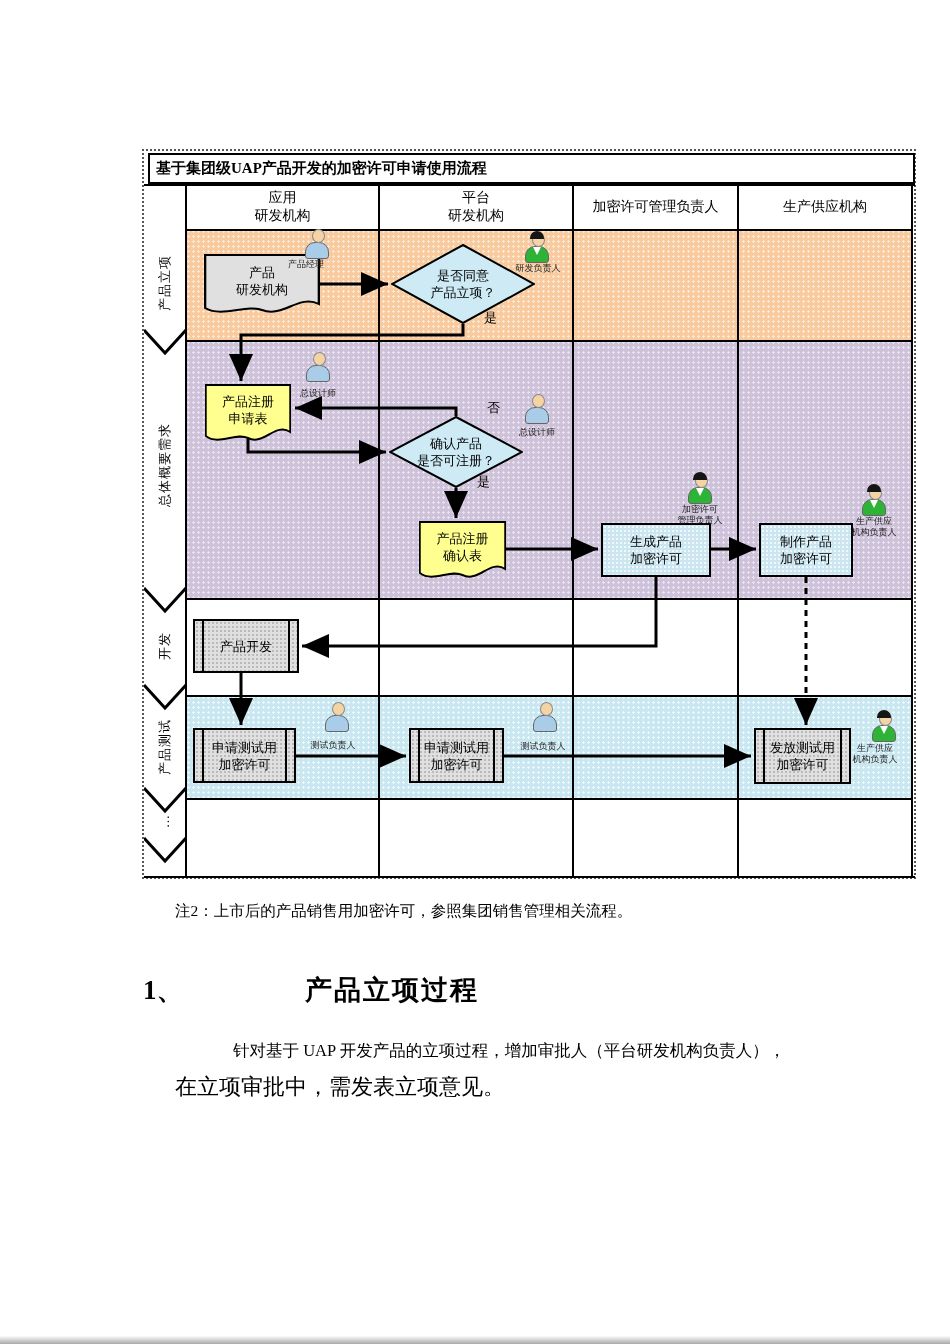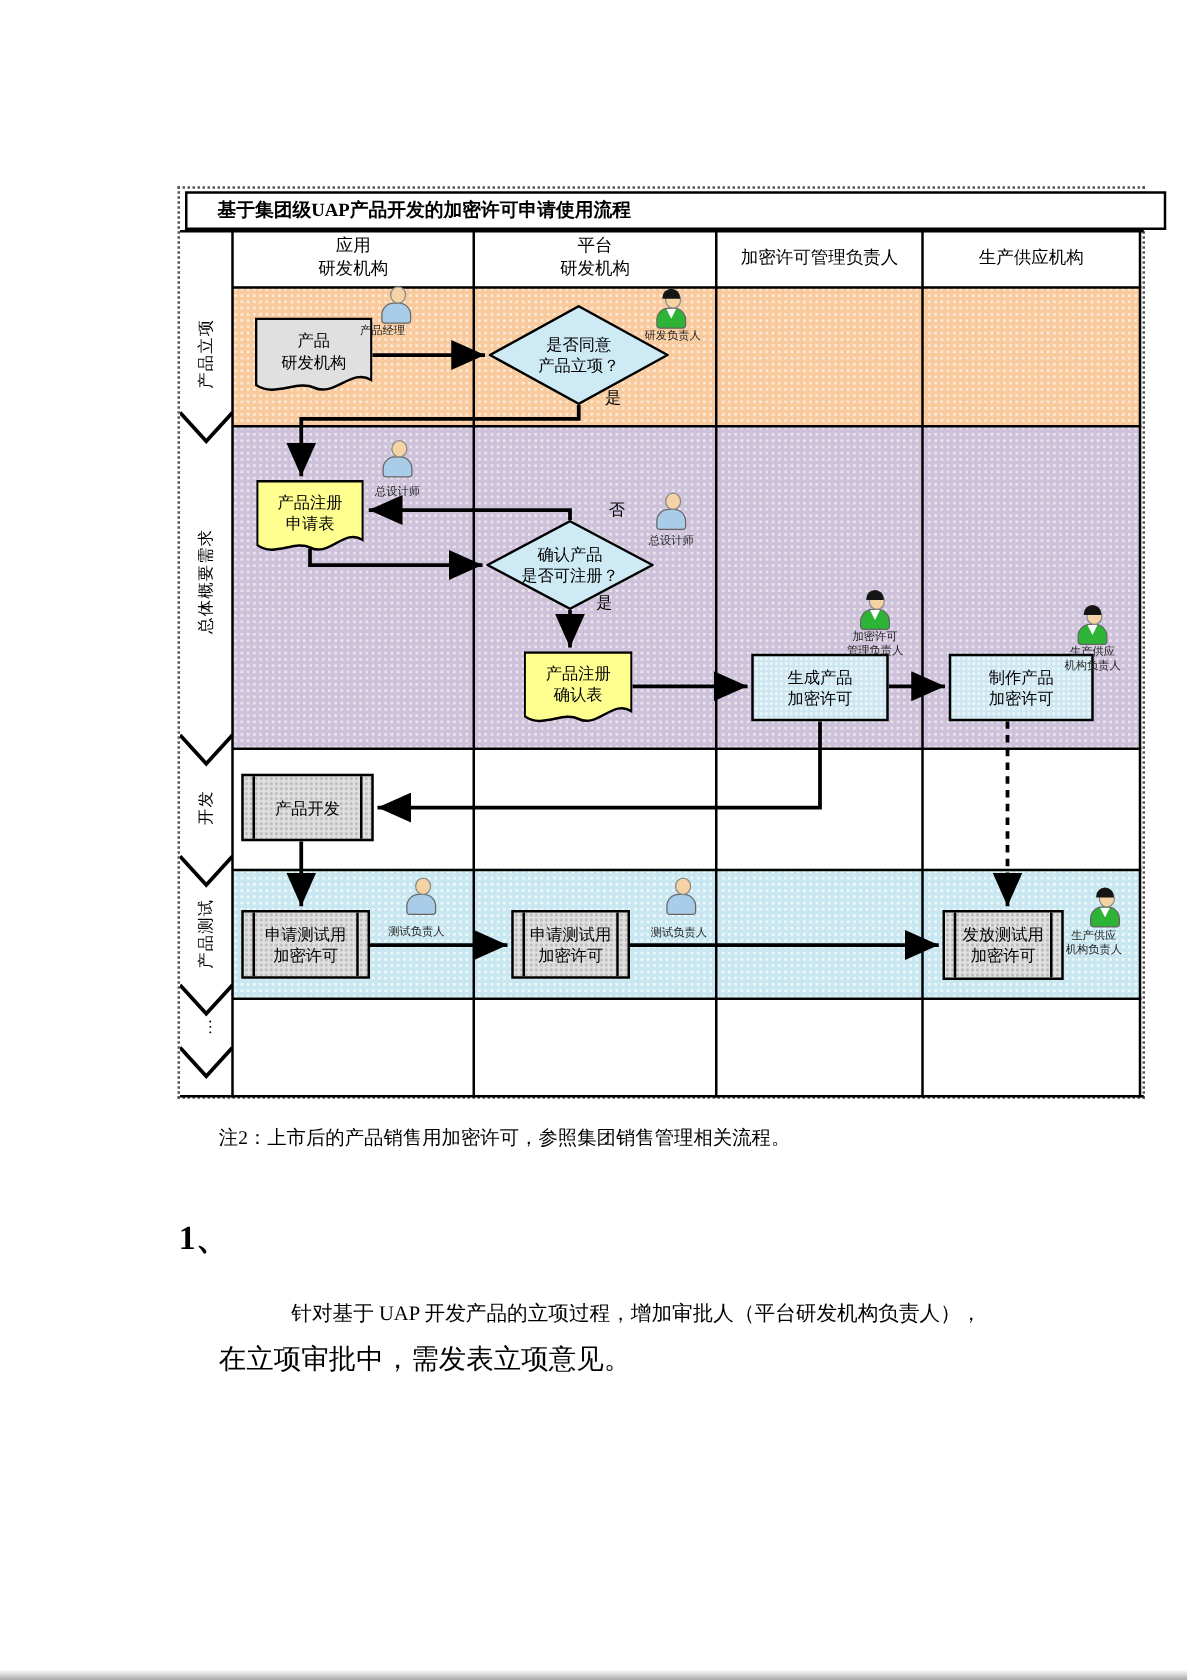--- a/index.html
+++ b/index.html
@@ -3,21 +3,21 @@
 <meta charset="utf-8">
 <style>
   html,body{margin:0;padding:0;background:#ffffff;}
   .page{position:relative;width:950px;height:1344px;background:#fff;overflow:hidden;
         font-family:"Liberation Serif","DejaVu Serif",serif;color:#000;}
   
   .diagram{position:absolute;left:142px;top:149px;width:774px;height:730px;
            box-sizing:border-box;border:2px dotted #555;background:#fff;}
   .title-bar{position:absolute;left:4px;top:2px;width:757px;height:27px;
              border:2px solid #000;background:#fff;display:flex;align-items:center;
-             padding-left:24px;font-weight:bold;font-size:15px;}
+             padding-left:6px;font-weight:bold;font-size:15px;}
   
   .rowbg{position:absolute;left:42px;width:727px;background-size:5px 5px;}
   .row-project{top:78px;height:111px;background-color:var(--stage_project_bg);
       background-image:radial-gradient(rgba(255,255,255,.6) 1px,transparent 1.4px);}
   .row-req{top:189px;height:258px;background-color:var(--stage_requirement_bg);
       background-image:radial-gradient(rgba(255,255,255,.55) 1px,transparent 1.4px);}
   .row-test{top:544px;height:103px;background-color:var(--stage_test_bg);
       background-image:radial-gradient(rgba(255,255,255,.7) 1px,transparent 1.4px);}
   
   .vline{position:absolute;top:33px;height:694px;width:2px;background:#000;}
@@ -142,21 +142,21 @@
       <polyline class="conn" points="312,337 312,367"></polyline>
       <polyline class="conn" points="362,398 454,398"></polyline>
       <polyline class="conn" points="567,398 612,398"></polyline>
       <polyline class="conn" points="512,426 512,495 158,495"></polyline>
       <polyline class="conn" points="97,522 97,574"></polyline>
       <polyline class="conn" points="152,605 262,605"></polyline>
       <polyline class="conn" points="360,605 607,605"></polyline>
       <polyline class="conn dashed" points="662,426 662,574"></polyline>
     </svg>
 
-    <div class="node doc" style="left:60px;top:103px;width:94px;height:64px">
+    <div class="node doc" style="left:60px;top:103px;width:116px;height:64px">
       <svg class="shape" viewBox="0 0 100 64" preserveAspectRatio="none">
         <path d="M1,1 L99,1 L99,50 C82,40 68,64 50,56 C36,50 16,64 1,54 Z" style="fill:var(--process_gray);stroke:#000;stroke-width:2"></path>
       </svg>
       <div class="node-text">
         <span>产品</span>
         <span>研发机构</span>
       </div>
     </div>
 
     <div class="node" style="left:247px;top:93px;width:144px;height:80px">
@@ -199,21 +199,21 @@
       </div>
     </div>
 
     <div class="node bluebox" style="left:457px;top:372px;width:110px;height:54px">
       <div class="node-text">
         <span>生成产品</span>
         <span>加密许可</span>
       </div>
     </div>
 
-    <div class="node bluebox" style="left:615px;top:372px;width:116px;height:54px">
+    <div class="node bluebox" style="left:615px;top:372px;width:94px;height:54px">
       <div class="node-text">
         <span>制作产品</span>
         <span>加密许可</span>
       </div>
     </div>
 
     <div class="node prebox" style="left:49px;top:468px;width:106px;height:54px">
       <div class="node-text">
         <span>产品开发</span>
       </div>
@@ -327,18 +327,19 @@
       <div>机构负责人</div>
     </div>
 
   </div>
 
   <div class="notes">
     <div>注2：上市后的产品销售用加密许可，参照集团销售管理相关流程。</div>
   </div>
 
   <div class="sec-num">1、</div>
+  <div class="sec-title">产品立项过程</div>
 
   <div class="para-1">针对基于 UAP 开发产品的立项过程，增加审批人（平台研发机构负责人），</div>
   <div class="para-2">在立项审批中，需发表立项意见。</div>
 
   <div class="page-edge"></div>
 </div>
 
 </body></html>

